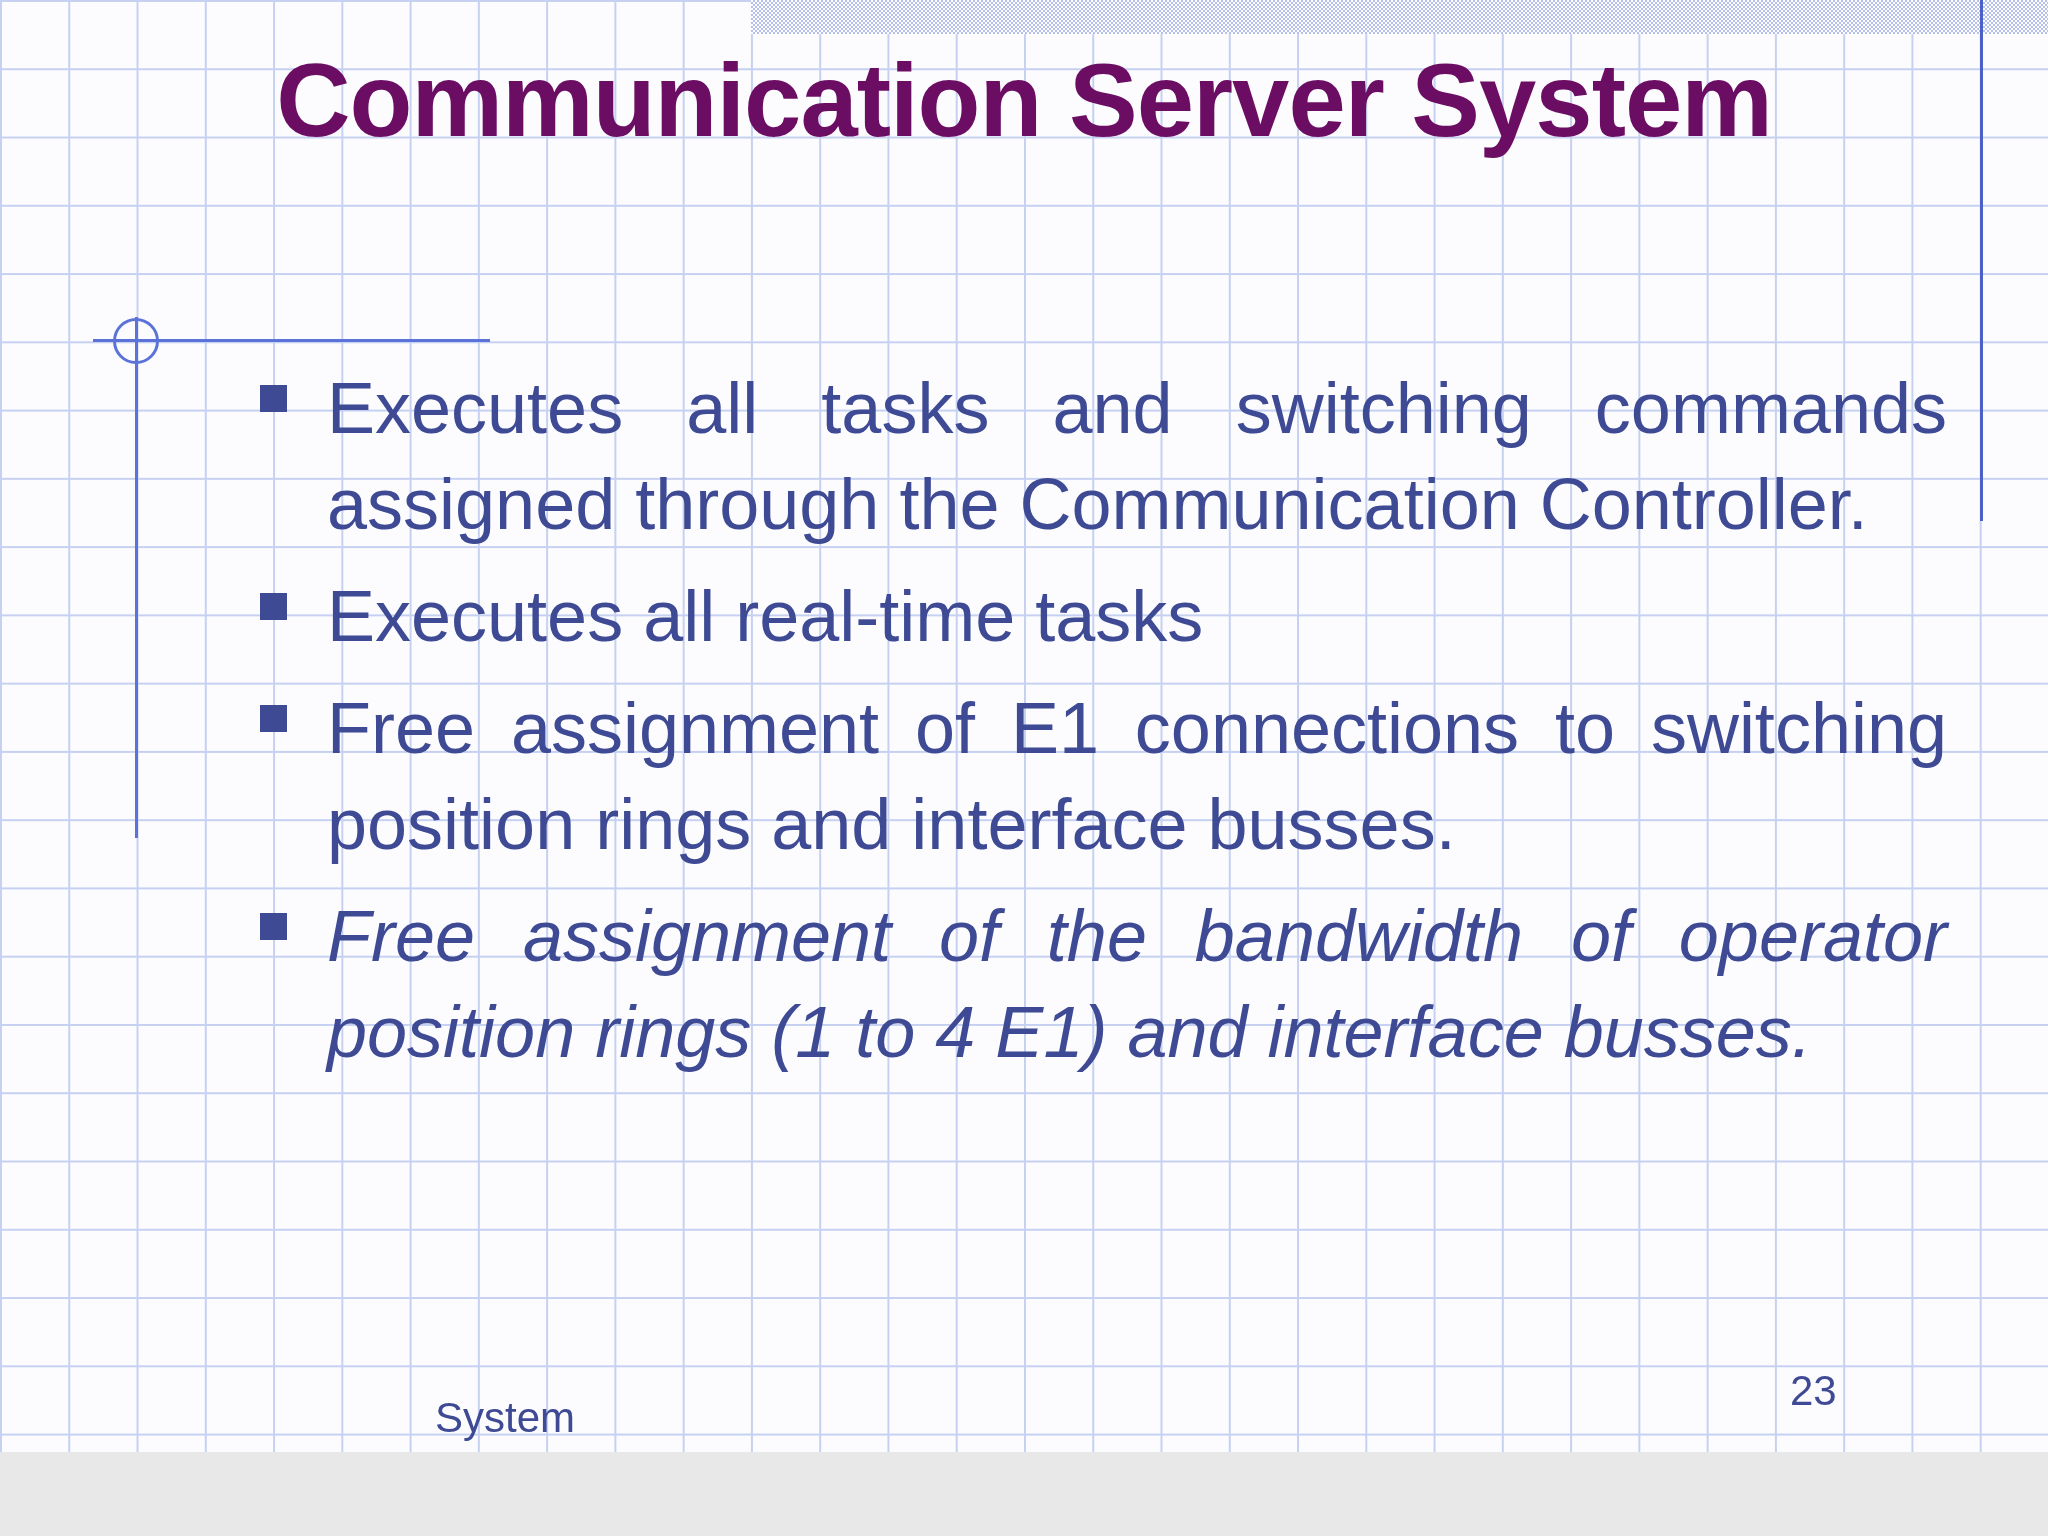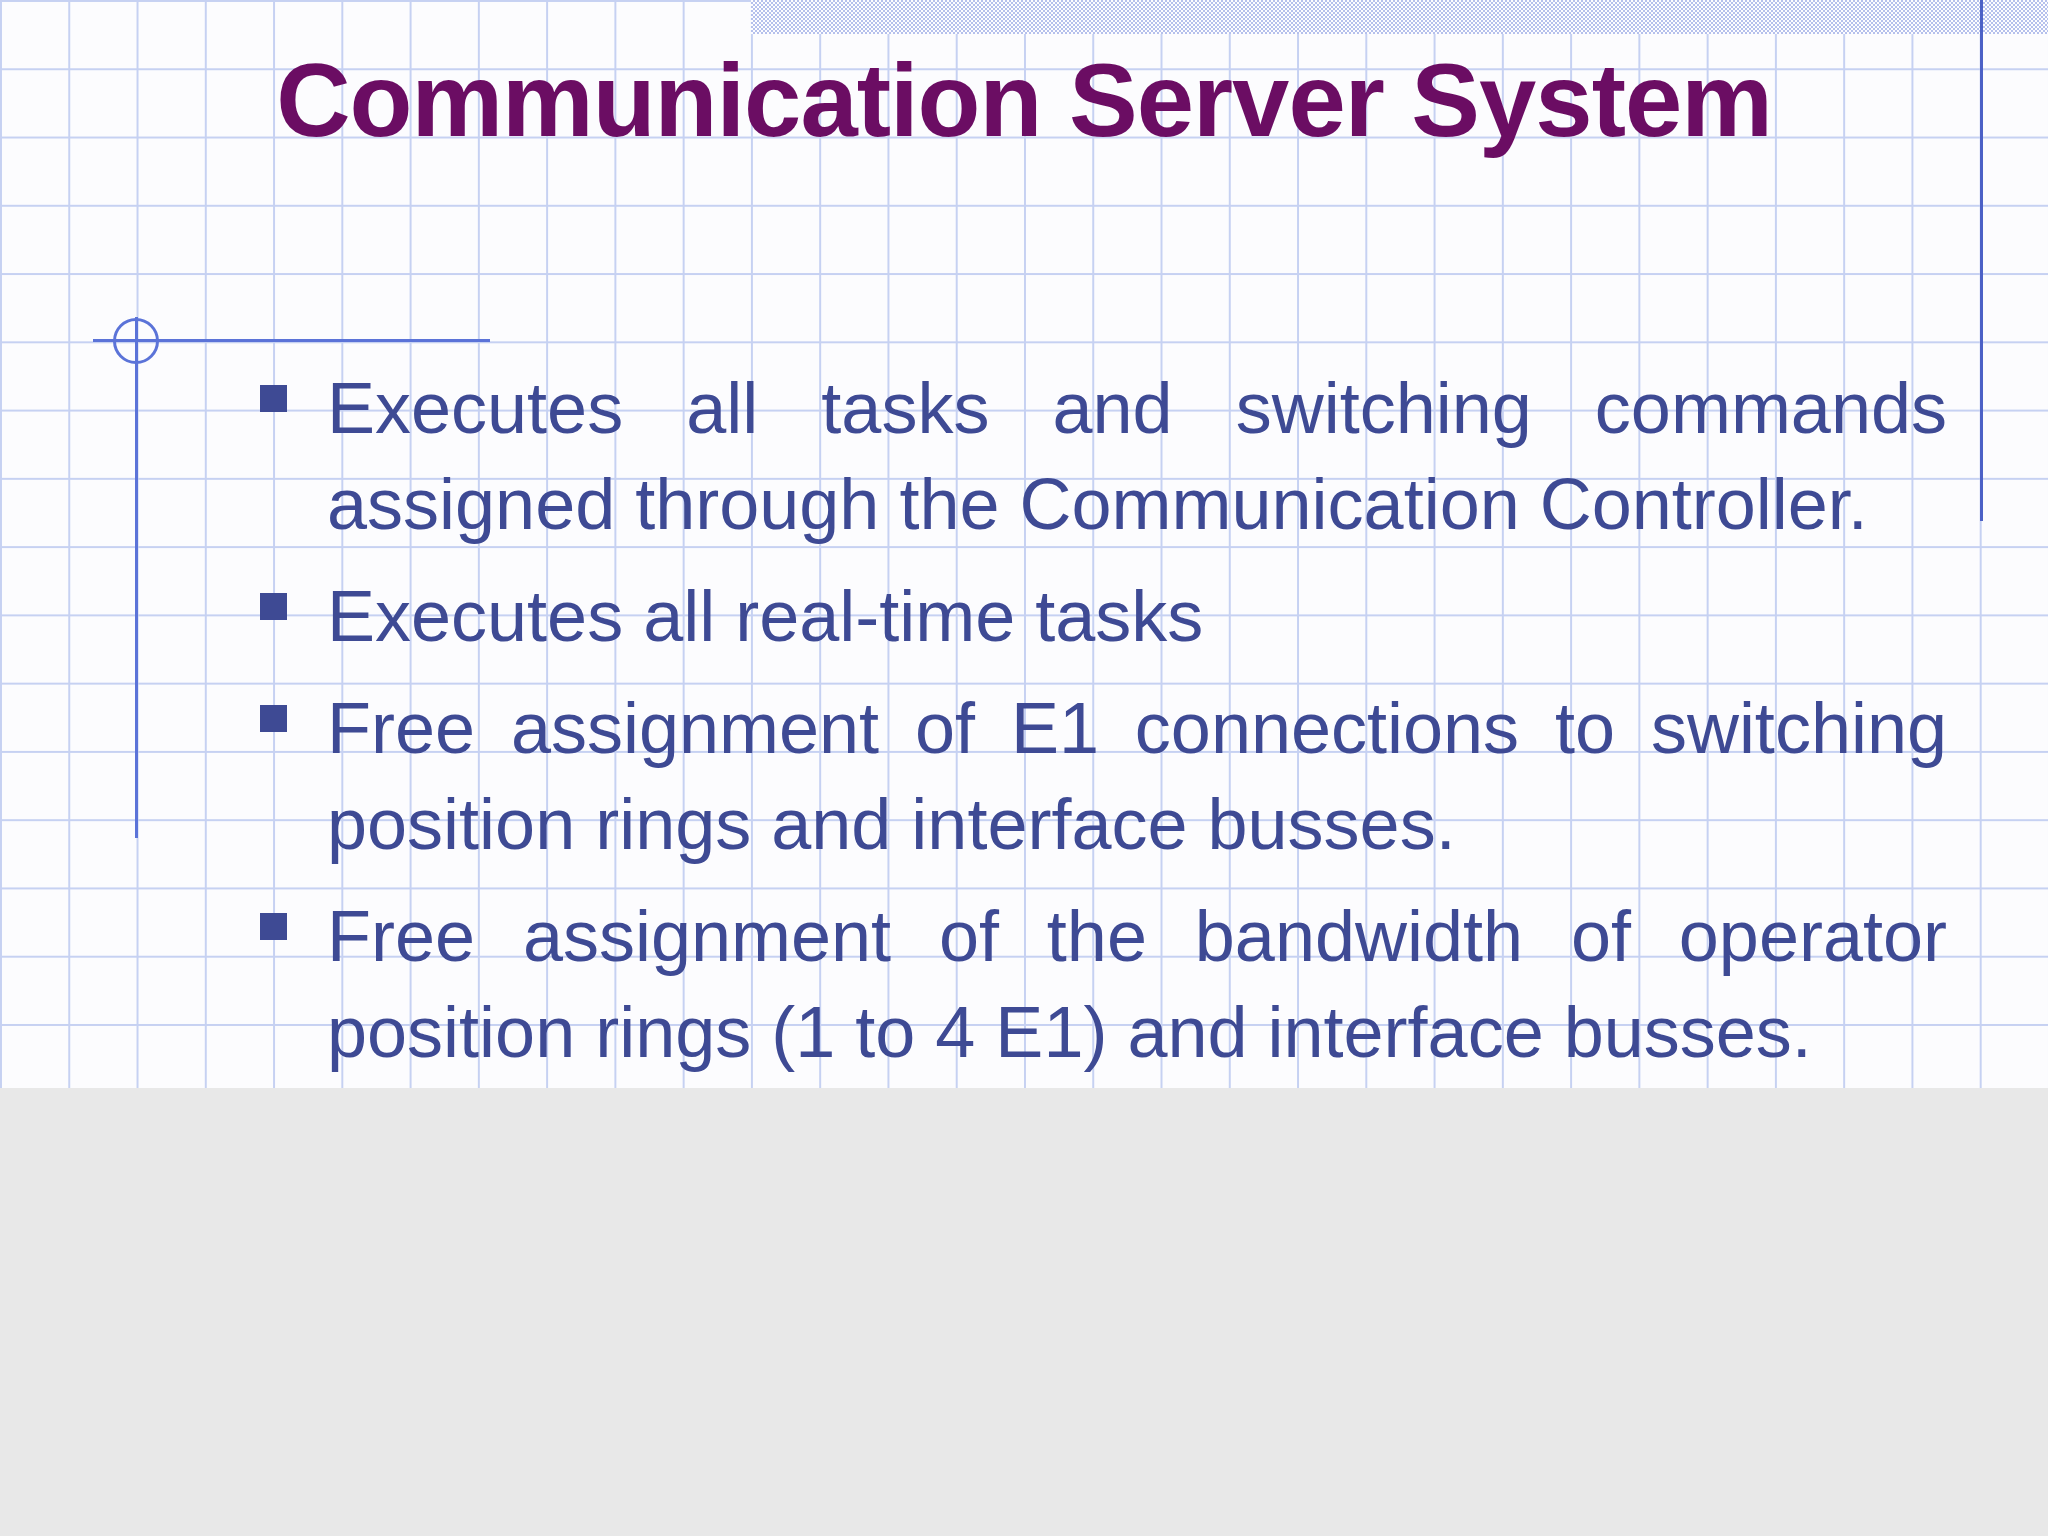--- a/index.html
+++ b/index.html
@@ -1,18 +1,18 @@
 <!DOCTYPE html>
 <html><head>
 <meta charset="utf-8">
 <style>
   html,body{margin:0;padding:0;background:#e8e8e8;}
   .slide{
     position:relative;
-    width:2048px;height:1088px;
+    width:2048px;height:1452px;
     background-color:#fcfcfe;
     background-image:
       linear-gradient(to right,#c6d1f2 2px,transparent 2px),
       linear-gradient(to bottom,#c6d1f2 2px,transparent 2px);
     background-size:68.27px 68.27px;
     overflow:hidden;
     font-family:"Liberation Sans",sans-serif;
   }
   
   .strip{
@@ -37,21 +37,21 @@
   }
   .bullets{
     position:absolute;left:260px;top:360px;width:1687px;
     margin:0;padding:0;list-style:none;
     color:#3e4a94;font-size:72px;line-height:96px;
   }
   .bullets li{
     position:relative;margin:0 0 16px 0;padding-left:67px;
     text-align:justify;
   }
-  .bullets li:last-child{margin-bottom:4px;}
+  .bullets li:last-child{margin-bottom:4px;font-style:italic;}
   .sq{
     position:absolute;left:0;top:25px;width:27px;height:27px;
     background:#3e4a94;
   }
   .footer{
     position:absolute;left:225px;top:1393px;width:560px;
     text-align:center;color:#3e4a94;font-size:42px;line-height:50px;
   }
   .pagenum{
     position:absolute;left:1790px;top:1366px;width:90px;

